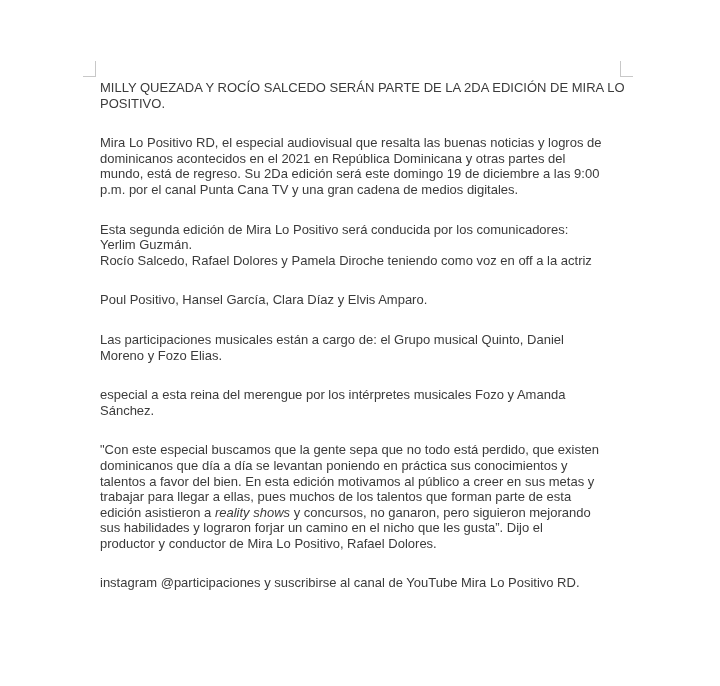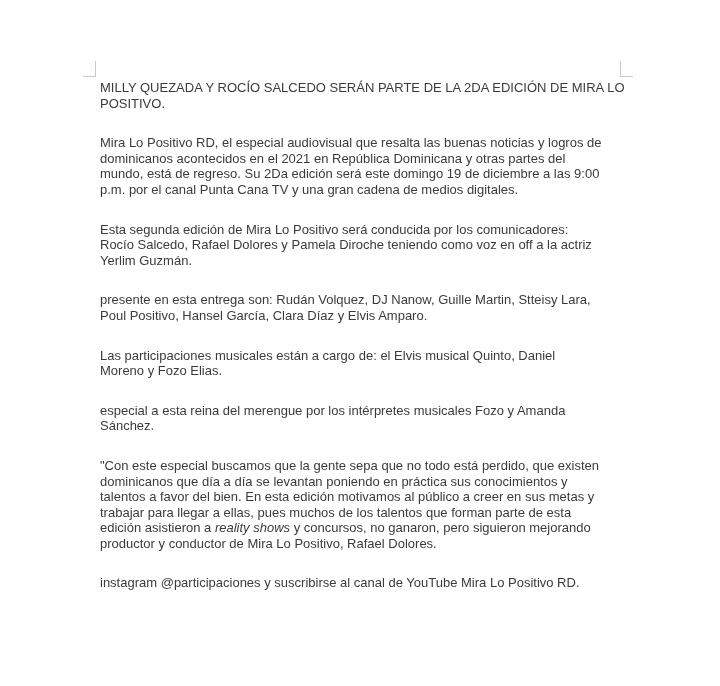--- a/index.html
+++ b/index.html
@@ -67,40 +67,40 @@
         <div class="line">POSITIVO.</div>
       </div>
       <div class="paragraph">
         <div class="line">Mira Lo Positivo RD, el especial audiovisual que resalta las buenas noticias y logros de</div>
         <div class="line">dominicanos acontecidos en el 2021 en República Dominicana y otras partes del</div>
         <div class="line">mundo, está de regreso. Su 2Da edición será este domingo 19 de diciembre a las 9:00</div>
         <div class="line">p.m. por el canal Punta Cana TV y una gran cadena de medios digitales.</div>
       </div>
       <div class="paragraph">
         <div class="line">Esta segunda edición de Mira Lo Positivo será conducida por los comunicadores:</div>
+        <div class="line">Yerlim Guzmán.</div>
         <div class="line">Rocío Salcedo, Rafael Dolores y Pamela Diroche teniendo como voz en off a la actriz</div>
-        <div class="line">Yerlim Guzmán.</div>
       </div>
       <div class="paragraph">
-        <div class="line">presente en esta entrega son: Rudán Volquez, DJ Nanow, Guille Martin, Stteisy Lara,</div>
         <div class="line">Poul Positivo, Hansel García, Clara Díaz y Elvis Amparo.</div>
       </div>
       <div class="paragraph">
-        <div class="line">Las participaciones musicales están a cargo de: el Elvis musical Quinto, Daniel</div>
+        <div class="line">Las participaciones musicales están a cargo de: el Grupo musical Quinto, Daniel</div>
         <div class="line">Moreno y Fozo Elias.</div>
       </div>
       <div class="paragraph">
         <div class="line">especial a esta reina del merengue por los intérpretes musicales Fozo y Amanda</div>
         <div class="line">Sánchez.</div>
       </div>
       <div class="paragraph">
         <div class="line">"Con este especial buscamos que la gente sepa que no todo está perdido, que existen</div>
         <div class="line">dominicanos que día a día se levantan poniendo en práctica sus conocimientos y</div>
         <div class="line">talentos a favor del bien. En esta edición motivamos al público a creer en sus metas y</div>
         <div class="line">trabajar para llegar a ellas, pues muchos de los talentos que forman parte de esta</div>
         <div class="line"><span>edición asistieron a </span><span class="italic">reality shows</span><span> y concursos, no ganaron, pero siguieron mejorando</span></div>
+        <div class="line">sus habilidades y lograron forjar un camino en el nicho que les gusta”. Dijo el</div>
         <div class="line">productor y conductor de Mira Lo Positivo, Rafael Dolores.</div>
       </div>
       <div class="paragraph">
         <div class="line">instagram @participaciones y suscribirse al canal de YouTube Mira Lo Positivo RD.</div>
       </div>
     </div>
 </div>
 
 </body></html>

